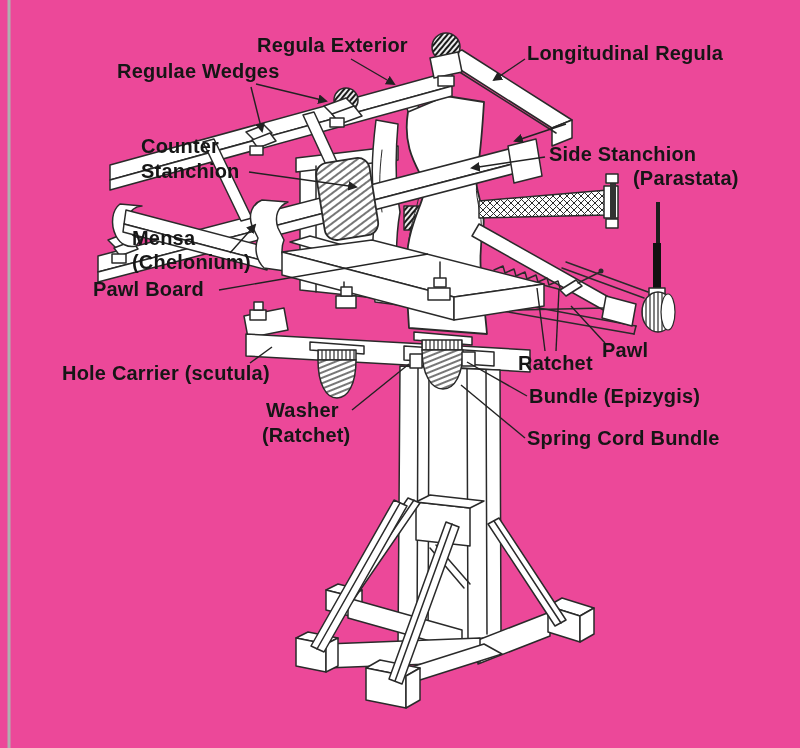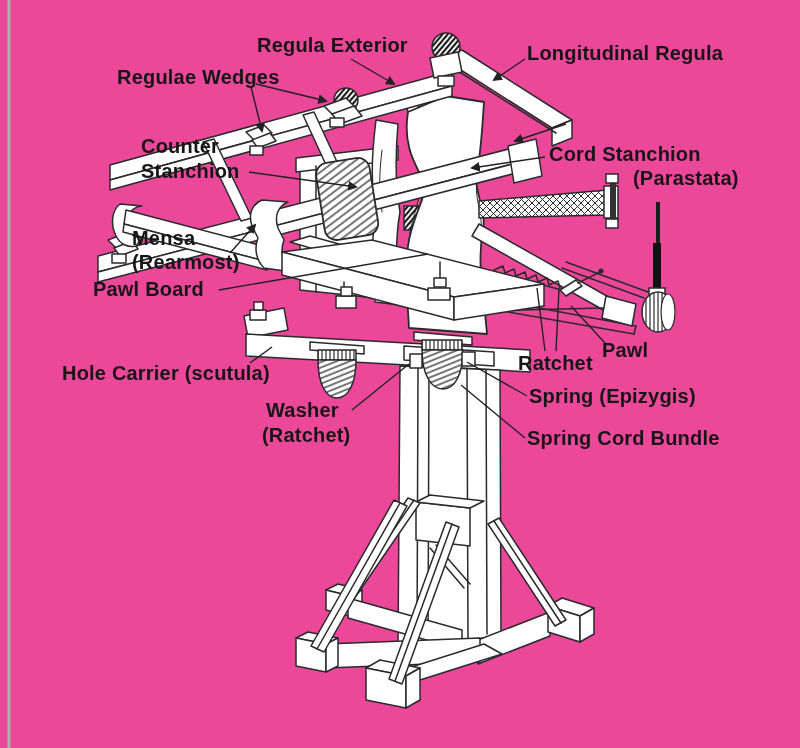--- a/index.html
+++ b/index.html
@@ -261,30 +261,30 @@
     <line x1="352" y1="410" x2="409" y2="364"></line>
     <line x1="527" y1="396" x2="467" y2="362"></line>
     <line x1="525" y1="438" x2="461" y2="385"></line>
     <line x1="545" y1="351" x2="537" y2="288"></line>
     <line x1="556" y1="351" x2="559" y2="289"></line>
     <line x1="605" y1="343" x2="571" y2="306"></line>
   </g>
 </svg>
 
 <div class="lbl" style="left:257px;top:34px">Regula Exterior</div>
-<div class="lbl" style="left:117px;top:66px">Regulae Wedges</div>
+<div class="lbl" style="left:117px;top:60px">Regulae Wedges</div>
 <div class="lbl" style="left:527px;top:42px">Longitudinal Regula</div>
-<div class="lbl" style="left:549px;top:143px">Cord Stanchion</div>
+<div class="lbl" style="left:549px;top:143px">Side Stanchion</div>
 <div class="lbl" style="left:633px;top:167px">(Parastata)</div>
 <div class="lbl" style="left:141px;top:135px">Counter</div>
 <div class="lbl" style="left:141px;top:160px">Stanchion</div>
 <div class="lbl" style="left:132px;top:227px">Mensa</div>
-<div class="lbl" style="left:132px;top:251px">(Rearmost)</div>
+<div class="lbl" style="left:132px;top:251px">(Chelonium)</div>
 <div class="lbl" style="left:93px;top:278px">Pawl Board</div>
 <div class="lbl" style="left:62px;top:362px">Hole Carrier (scutula)</div>
 <div class="lbl" style="left:266px;top:399px">Washer</div>
 <div class="lbl" style="left:262px;top:424px">(Ratchet)</div>
 <div class="lbl" style="left:518px;top:352px">Ratchet</div>
 <div class="lbl" style="left:602px;top:339px">Pawl</div>
-<div class="lbl" style="left:529px;top:385px">Spring (Epizygis)</div>
+<div class="lbl" style="left:529px;top:385px">Bundle (Epizygis)</div>
 <div class="lbl" style="left:527px;top:427px">Spring Cord Bundle</div>
 
 </div>
 
 </body></html>

